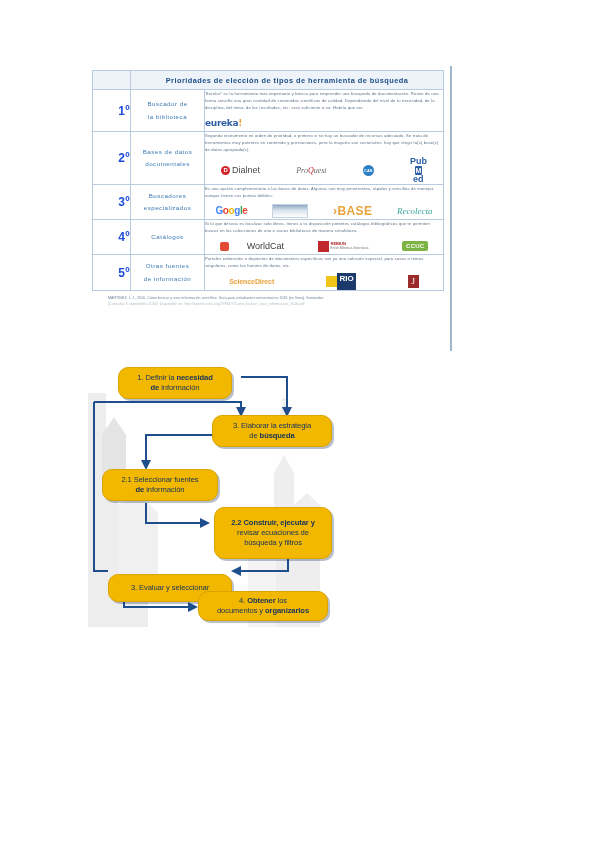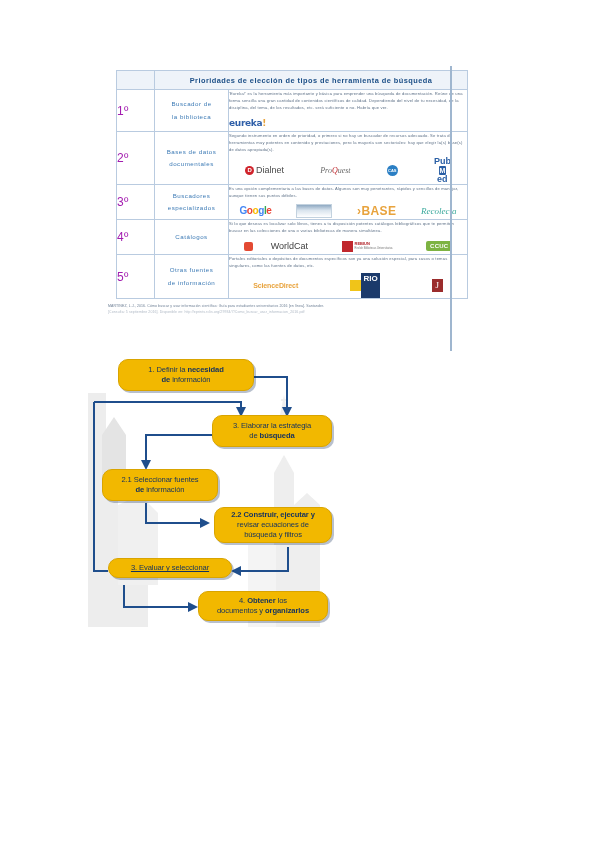--- a/index.html
+++ b/index.html
@@ -20,21 +20,20 @@
     position: absolute;
     left: 92px;
     top: 70px;
     width: 352px;
   }
   .tbl {
     width: 100%;
     border-collapse: collapse;
     table-layout: fixed;
     background: #ffffff;
-    margin-left: 24px;
   }
   .tbl td, .tbl th {
     border: 1px solid #b9cbe0;
     vertical-align: middle;
     padding: 0;
   }
   .col-rank  { width: 38px; }
   .col-type  { width: 74px; }
   .col-desc  { width: auto; }
 
@@ -47,24 +46,24 @@
     color: #1c4f87;
     font-size: 7.4px;
     font-weight: bold;
     letter-spacing: 0.45px;
     text-align: center;
     padding: 5px 4px;
     white-space: nowrap;
   }
 
   .rank-cell {
-    color: #a21caf;
+    color: #1d4ed8;
     font-size: 12px;
-    font-weight: normal;
-    text-align: left;
+    font-weight: bold;
+    text-align: right;
     letter-spacing: 0.3px;
   }
   .type-cell {
     color: #3c7ab5;
     font-size: 6.2px;
     text-align: center;
     line-height: 2.0;
     letter-spacing: 0.5px;
     padding: 4px 3px;
   }
@@ -173,21 +172,21 @@
   .rb-sub { font-size: 2.6px; color: #777; font-weight: normal; }
   .logo-ccuc {
     font-size: 6px; font-weight: bold; color: #ffffff;
     background: #7db342; padding: 2px 4px; border-radius: 2px;
     letter-spacing: 0.2px;
   }
 
   .logo-sciencedirect { font-size: 7px; color: #e8a33d; font-weight: bold; letter-spacing: -0.1px; }
   .logo-rio { display: inline-flex; align-items: center; }
   .rio-y { display:inline-block; width: 11px; height: 11px; background: #f0c419; }
-  .rio-b { display:inline-block; padding: 0 2px; height: 25px; line-height: 11px;
+  .rio-b { display:inline-block; padding: 0 2px; height: 17px; line-height: 11px;
            background: #1b3a6b; color: #fff; font-size: 8px; font-weight: bold; }
   .logo-jstor {
     display:inline-block; width: 11px; height: 13px; background: #9b2c2c;
     color: #fff; font-family: "Liberation Serif", serif; font-size: 9px;
     text-align: center; line-height: 13px;
   }
 
   .citation {
     color: #6b7d93;
     font-size: 3.5px;
@@ -405,50 +404,50 @@
       <path d="M 58 148 L 58 168 L 120 168"></path>
 
       <path d="M 200 192 L 200 216 L 145 216"></path>
 
       <path d="M 36 230 L 36 252 L 108 252"></path>
     </g>
 
     <path d="M 6 47 L 6 216 L 20 216" stroke="#1f4e8c" stroke-width="2" fill="none"></path>
   </svg>
 
-  <div class="node" style="left:30px; top:4px; width:136px; height:32px;">
+  <div class="node" style="left:30px; top:12px; width:114px; height:32px;">
     <div>
       <span>1. Definir la </span><b>necesidad</b><br>
       <b>de </b><span>información</span>
     </div>
   </div>
 
   <div class="node" style="left:124px; top:60px; width:120px; height:32px;">
     <div>
       <span>3. Elaborar la estrategia</span><br>
       <span>de </span><b>búsqueda</b>
     </div>
   </div>
 
   <div class="node" style="left:14px; top:114px; width:116px; height:32px;">
     <div>
       <span>2.1 Seleccionar fuentes</span><br>
       <b>de </b><span>información</span>
     </div>
   </div>
 
-  <div class="node" style="left:126px; top:152px; width:118px; height:36px;">
+  <div class="node" style="left:126px; top:152px; width:118px; height:52px;">
     <div>
       <b>2.2 Construir, ejecutar y</b><br>
       <span>revisar ecuaciones de</span><br>
       <span>búsqueda y filtros</span>
     </div>
   </div>
 
-  <div class="node" style="left:20px; top:203px; width:124px; height:20px;text-decoration:underline;">
+  <div class="node" style="left:20px; top:219px; width:124px; height:28px;">
     <div>
       <span>3. Evaluar y seleccionar</span>
     </div>
   </div>
 
   <div class="node" style="left:110px; top:236px; width:130px; height:30px;">
     <div>
       <span>4. </span><b>Obtener </b><span>los</span><br>
       <span>documentos y </span><b>organizarlos</b>
     </div>

